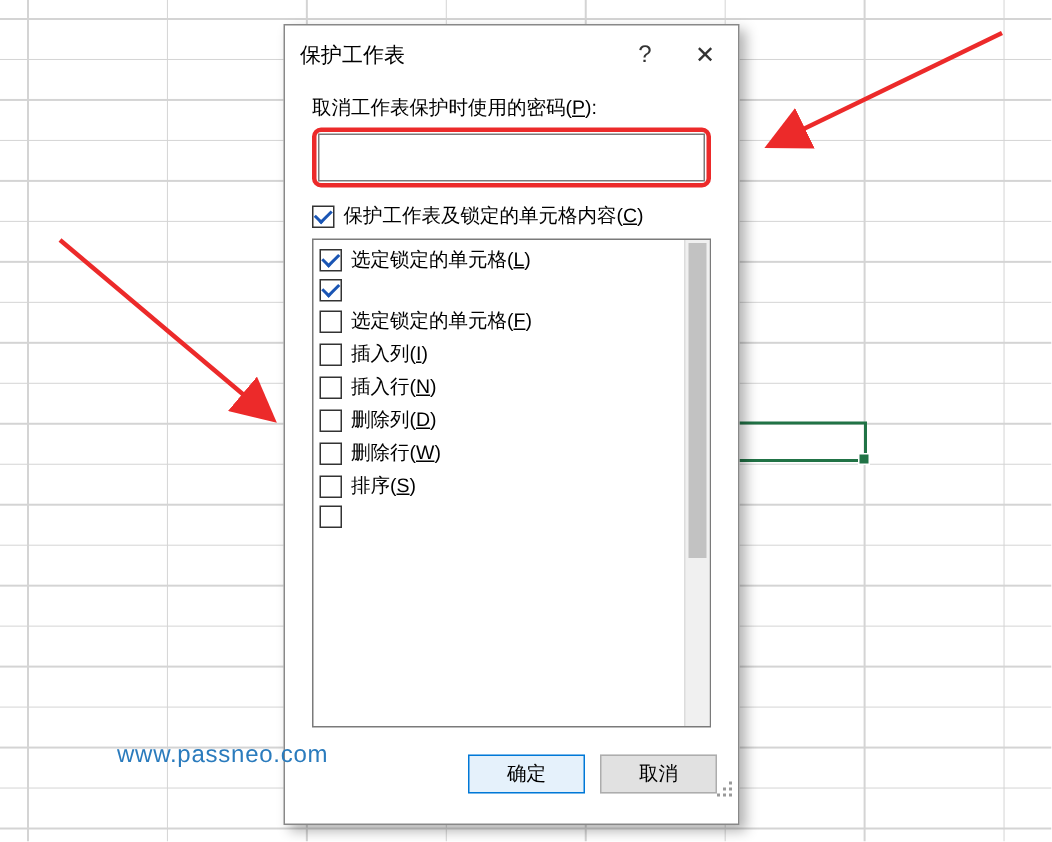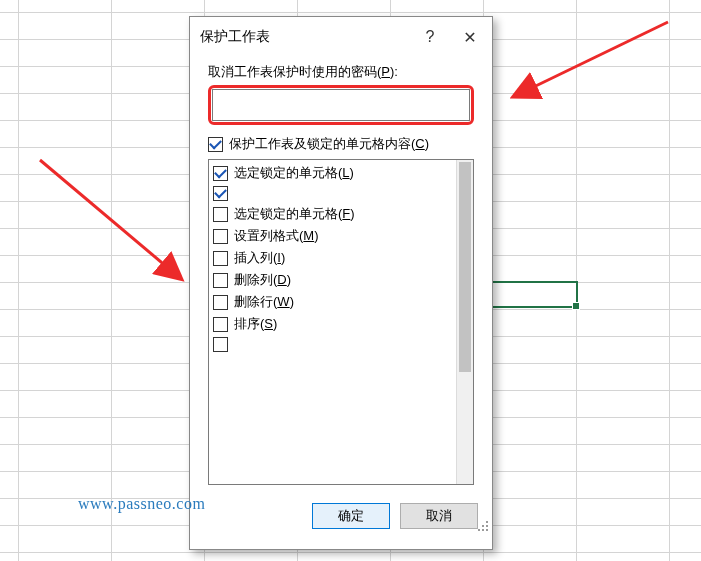--- a/index.html
+++ b/index.html
@@ -144,21 +144,21 @@
   }
   .resize-grip svg { display:block; }
   .underline-seg { text-decoration: underline; }
   
   .arrows { position: absolute; left:0; top:0; width:701px; height:561px; pointer-events:none; }
   .watermark {
     position: absolute;
     left: 78px; top: 495px;
     color: #2a7bbd;
     font-size: 16px;
-    font-family: Liberation Serif, serif;
+    font-family: Liberation Sans, sans-serif;
     letter-spacing: 0.5px;
   }
 </style>
 </head>
 <body>
 
 <div class="sheet"></div>
 <div class="active-cell"></div>
 
 <div class="dialog">
@@ -188,25 +188,25 @@
           </div>
           <div class="cb-row">
             <span class="cb checked"></span>
           </div>
           <div class="cb-row">
             <span class="cb"></span>
             <span><span>选定锁定的单元格(</span><span class="underline-seg">F</span><span>)</span></span>
           </div>
           <div class="cb-row">
             <span class="cb"></span>
-            <span><span>设置列格式(</span><span class="underline-seg">M</span><span>)</span></span>
-          </div>
-          <div class="cb-row">
-            <span class="cb"></span>
             <span><span>插入列(</span><span class="underline-seg">I</span><span>)</span></span>
+          </div>
+          <div class="cb-row">
+            <span class="cb"></span>
+            <span><span>插入行(</span><span class="underline-seg">N</span><span>)</span></span>
           </div>
           <div class="cb-row">
             <span class="cb"></span>
             <span><span>删除列(</span><span class="underline-seg">D</span><span>)</span></span>
           </div>
           <div class="cb-row">
             <span class="cb"></span>
             <span><span>删除行(</span><span class="underline-seg">W</span><span>)</span></span>
           </div>
           <div class="cb-row">

